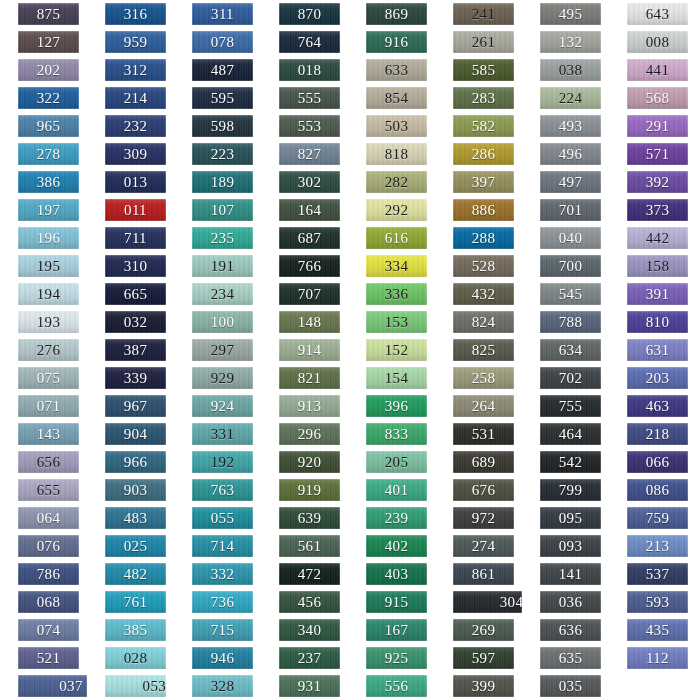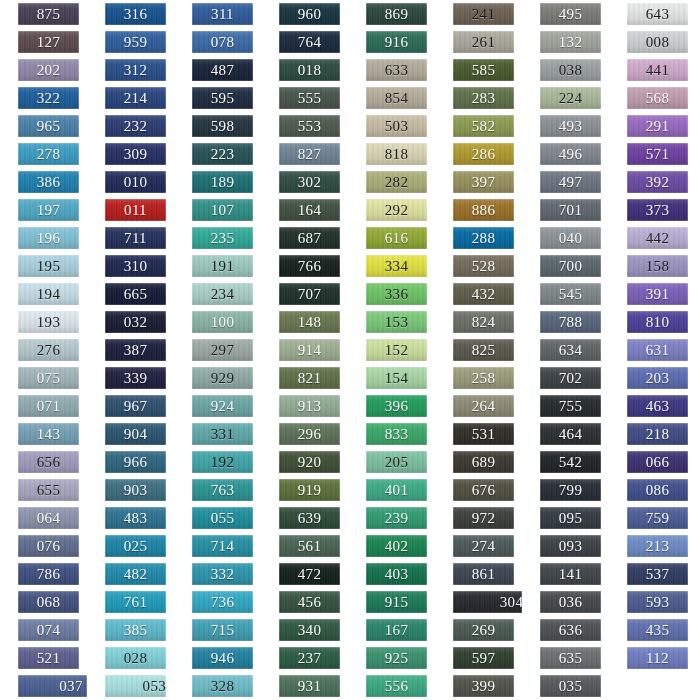--- a/index.html
+++ b/index.html
@@ -98,21 +98,21 @@
         <span class="code light">316</span>
       </div>
     </div>
     <div class="cell">
       <div class="swatch" style="background-color: rgb(46, 91, 156);">
         <span class="code light">311</span>
       </div>
     </div>
     <div class="cell">
       <div class="swatch" style="background-color: rgb(22, 51, 63);">
-        <span class="code light">960</span>
+        <span class="code light">870</span>
       </div>
     </div>
     <div class="cell">
       <div class="swatch" style="background-color: rgb(42, 70, 60);">
         <span class="code light">869</span>
       </div>
     </div>
     <div class="cell">
       <div class="swatch" style="background-color: rgb(107, 97, 82);">
         <span class="code dark">241</span>
@@ -328,21 +328,21 @@
         <span class="code light">571</span>
       </div>
     </div>
     <div class="cell">
       <div class="swatch" style="background-color: rgb(29, 127, 176);">
         <span class="code light">386</span>
       </div>
     </div>
     <div class="cell">
       <div class="swatch" style="background-color: rgb(31, 43, 88);">
-        <span class="code light">010</span>
+        <span class="code light">013</span>
       </div>
     </div>
     <div class="cell">
       <div class="swatch" style="background-color: rgb(27, 111, 116);">
         <span class="code light">189</span>
       </div>
     </div>
     <div class="cell">
       <div class="swatch" style="background-color: rgb(45, 75, 64);">
         <span class="code light">302</span>

